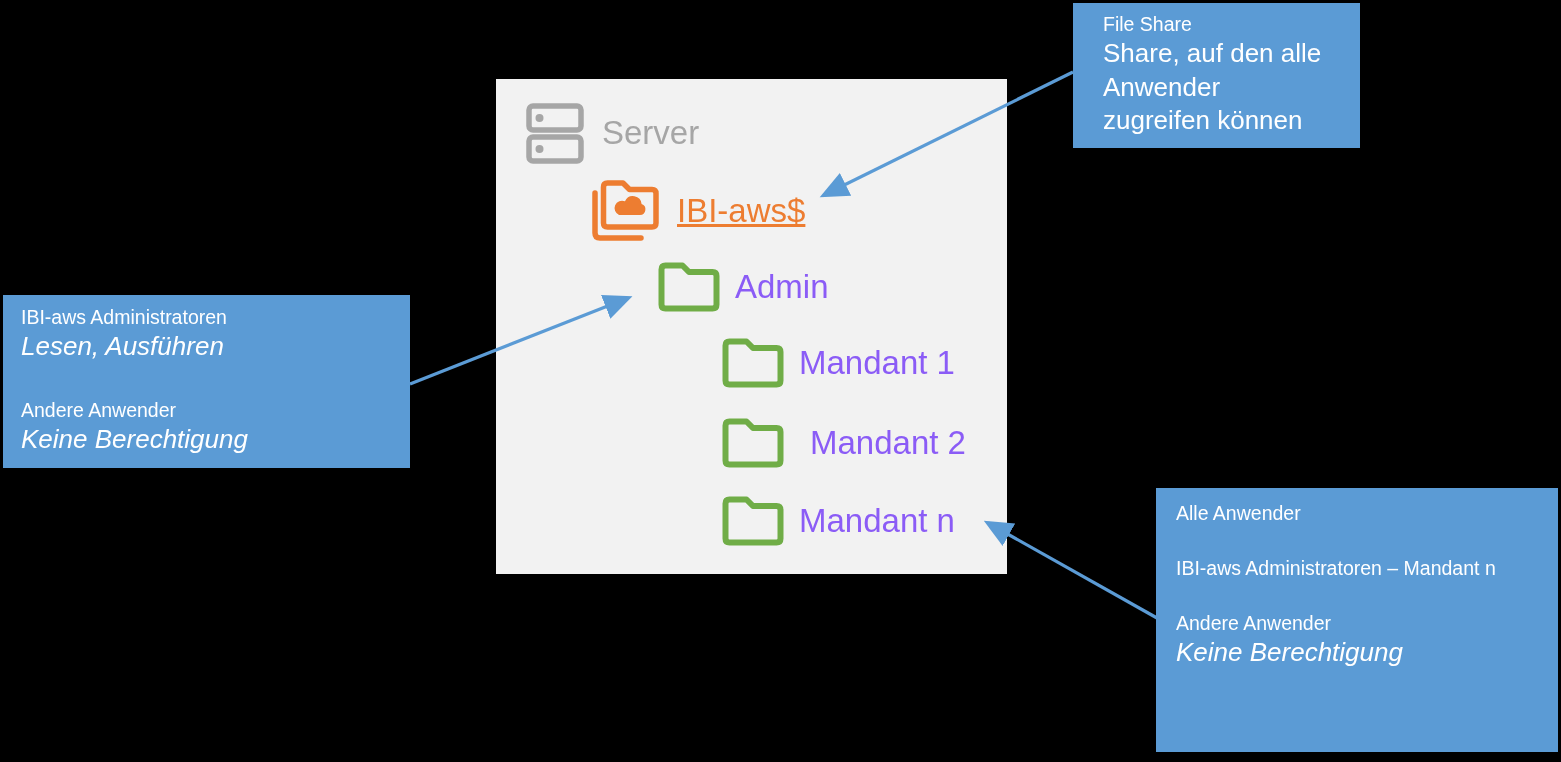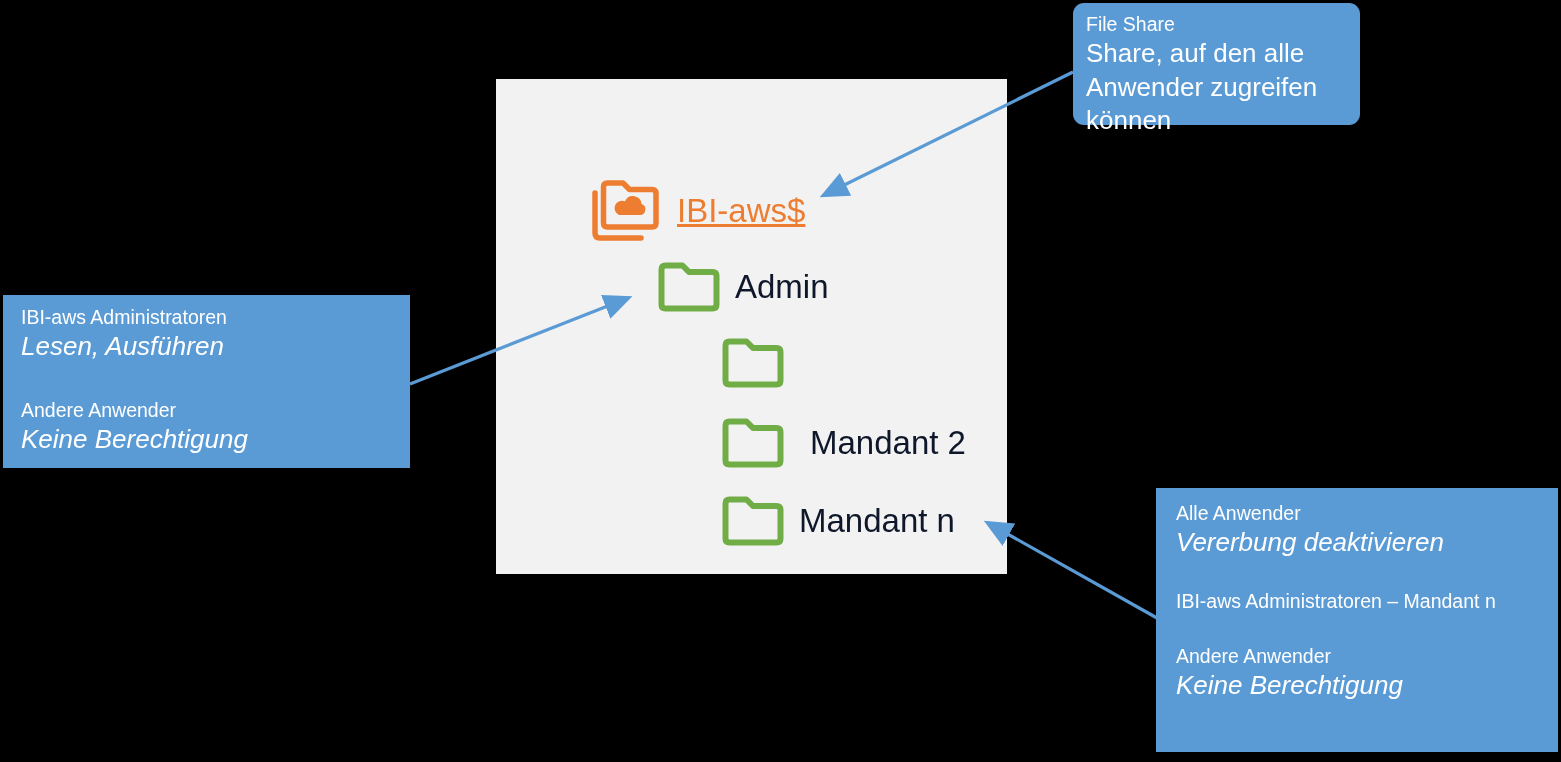--- a/index.html
+++ b/index.html
@@ -5,50 +5,59 @@
   html,body{margin:0;padding:0;background:#000;}
   body{font-family:"Liberation Sans",sans-serif;}
   .canvas{position:relative;width:1561px;height:762px;background:#000;overflow:hidden;}
 
   
   .panel{position:absolute;left:496px;top:79px;width:511px;height:495px;background:#f2f2f2;}
   .tree-row{position:absolute;display:flex;align-items:center;}
   .tree-label{font-size:33px;white-space:nowrap;}
   .lbl-gray{color:#a6a6a6;}
   .lbl-orange{color:#ed7d31;text-decoration:underline;}
-  .lbl-green{color:#0f172a;}
+  .lbl-green{color:#8b5cf6;}
   .row-server{left:30px;top:24px;height:60px;gap:18px;}
   .row-share{left:94px;top:100px;height:64px;gap:15px;}
   .row-admin{left:162px;top:182px;height:52px;gap:15px;}
   .row-m1{left:226px;top:259px;height:50px;gap:15px;}
   .row-m2{left:226px;top:339px;height:50px;gap:26px;}
   .row-mn{left:226px;top:417px;height:50px;gap:15px;}
   .icon{display:block;}
 
   
   .callout{position:absolute;background:#5b9bd5;color:#fff;box-sizing:border-box;}
   .callout .label{font-size:19.5px;line-height:26px;}
   .callout .value{font-size:26px;line-height:33px;font-style:italic;}
-  .co-file-share{left:1073px;top:3px;width:287px;height:122px;padding:8px 13px;border-radius:11px;}
+  .co-file-share{left:1073px;top:3px;width:287px;height:145px;padding:8px 30px;}
   .co-file-share .body{font-size:26px;line-height:33.5px;}
   .co-admin{left:3px;top:295px;width:407px;height:173px;padding:9px 18px;}
   .co-admin .group + .group{margin-top:34px;}
   .co-mandant{left:1156px;top:488px;width:402px;height:264px;padding:12px 20px;}
   .co-mandant .group + .group{margin-top:29px;}
 
   
   .arrows{position:absolute;left:0;top:0;width:1561px;height:762px;pointer-events:none;}
 </style>
 </head>
 <body>
 
 <div class="canvas">
 
   <div class="panel">
 
+    <div class="tree-row row-server">
+      <svg class="icon" width="58" height="61" viewBox="0 0 58 61">
+        <rect x="3" y="3" width="52" height="24" rx="4" fill="none" stroke="#a6a6a6" stroke-width="5.5"></rect>
+        <rect x="3" y="34" width="52" height="24" rx="4" fill="none" stroke="#a6a6a6" stroke-width="5.5"></rect>
+        <circle cx="13.5" cy="15" r="4" fill="#a6a6a6"></circle>
+        <circle cx="13.5" cy="46" r="4" fill="#a6a6a6"></circle>
+      </svg>
+      <span class="tree-label lbl-gray">Server</span>
+    </div>
 
     <div class="tree-row row-share">
       <svg class="icon" width="72" height="64" viewBox="0 0 72 64">
         <path d="M5 14 V54 Q5 59 10 59 H51" fill="none" stroke="#ed7d31" stroke-width="5.5" stroke-linecap="round"></path>
         <path d="M17.5 4 H33 L39.5 10.5 H62 Q66 10.5 66 14.5 V44 Q66 48 62 48 H17.5 Q13.5 48 13.5 44 V8 Q13.5 4 17.5 4 Z" fill="none" stroke="#ed7d31" stroke-width="5.5" stroke-linejoin="round"></path>
         <path d="M29 36 H50 A5.6 5.6 0 0 0 51.6 25.1 A8.7 8.7 0 0 0 35 22.3 A6.8 6.8 0 0 0 29 36 Z" fill="#ed7d31"></path>
       </svg>
       <span class="tree-label lbl-orange">IBI-aws$</span>
     </div>
 
@@ -56,20 +65,21 @@
       <svg class="icon" width="62" height="50" viewBox="0 0 62 50">
         <path d="M7.5 3.5 H24.5 L31 10 H54.5 Q58.5 10 58.5 14 V42.5 Q58.5 46.5 54.5 46.5 H7.5 Q3.5 46.5 3.5 42.5 V7.5 Q3.5 3.5 7.5 3.5 Z" fill="none" stroke="#70ad47" stroke-width="6" stroke-linejoin="round"></path>
       </svg>
       <span class="tree-label lbl-green">Admin</span>
     </div>
 
     <div class="tree-row row-m1">
       <svg class="icon" width="62" height="50" viewBox="0 0 62 50">
         <path d="M7.5 3.5 H24.5 L31 10 H54.5 Q58.5 10 58.5 14 V42.5 Q58.5 46.5 54.5 46.5 H7.5 Q3.5 46.5 3.5 42.5 V7.5 Q3.5 3.5 7.5 3.5 Z" fill="none" stroke="#70ad47" stroke-width="6" stroke-linejoin="round"></path>
       </svg>
+      <span class="tree-label lbl-green">Mandant 1</span>
     </div>
 
     <div class="tree-row row-m2">
       <svg class="icon" width="62" height="50" viewBox="0 0 62 50">
         <path d="M7.5 3.5 H24.5 L31 10 H54.5 Q58.5 10 58.5 14 V42.5 Q58.5 46.5 54.5 46.5 H7.5 Q3.5 46.5 3.5 42.5 V7.5 Q3.5 3.5 7.5 3.5 Z" fill="none" stroke="#70ad47" stroke-width="6" stroke-linejoin="round"></path>
       </svg>
       <span class="tree-label lbl-green">Mandant 2</span>
     </div>
 
     <div class="tree-row row-mn">
@@ -93,21 +103,20 @@
     </div>
     <div class="group">
       <div class="label">Andere Anwender</div>
       <div class="value">Keine Berechtigung</div>
     </div>
   </div>
 
   <div class="callout co-mandant">
     <div class="group">
       <div class="label">Alle Anwender</div>
-      <div class="value">Vererbung deaktivieren</div>
     </div>
     <div class="group">
       <div class="label">IBI-aws Administratoren – Mandant n</div>
     </div>
     <div class="group">
       <div class="label">Andere Anwender</div>
       <div class="value">Keine Berechtigung</div>
     </div>
   </div>
 

